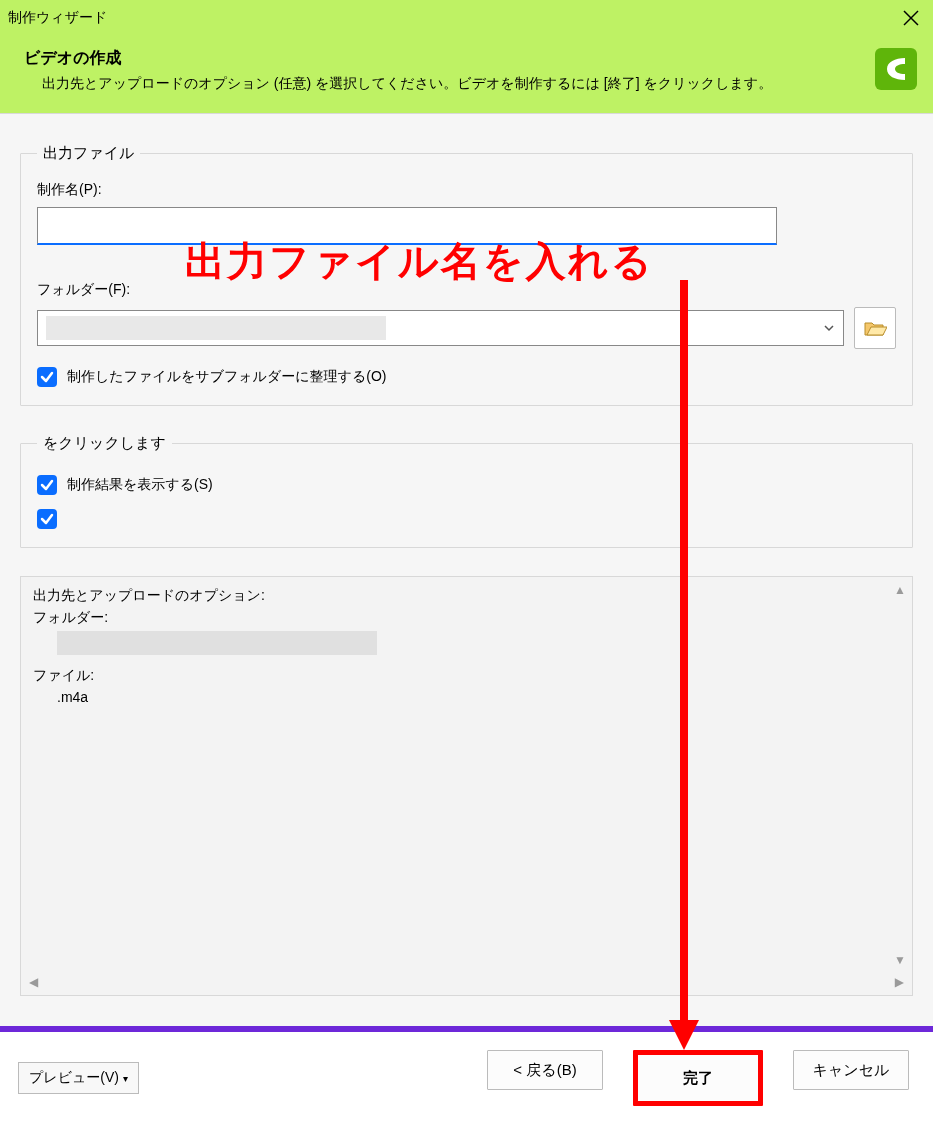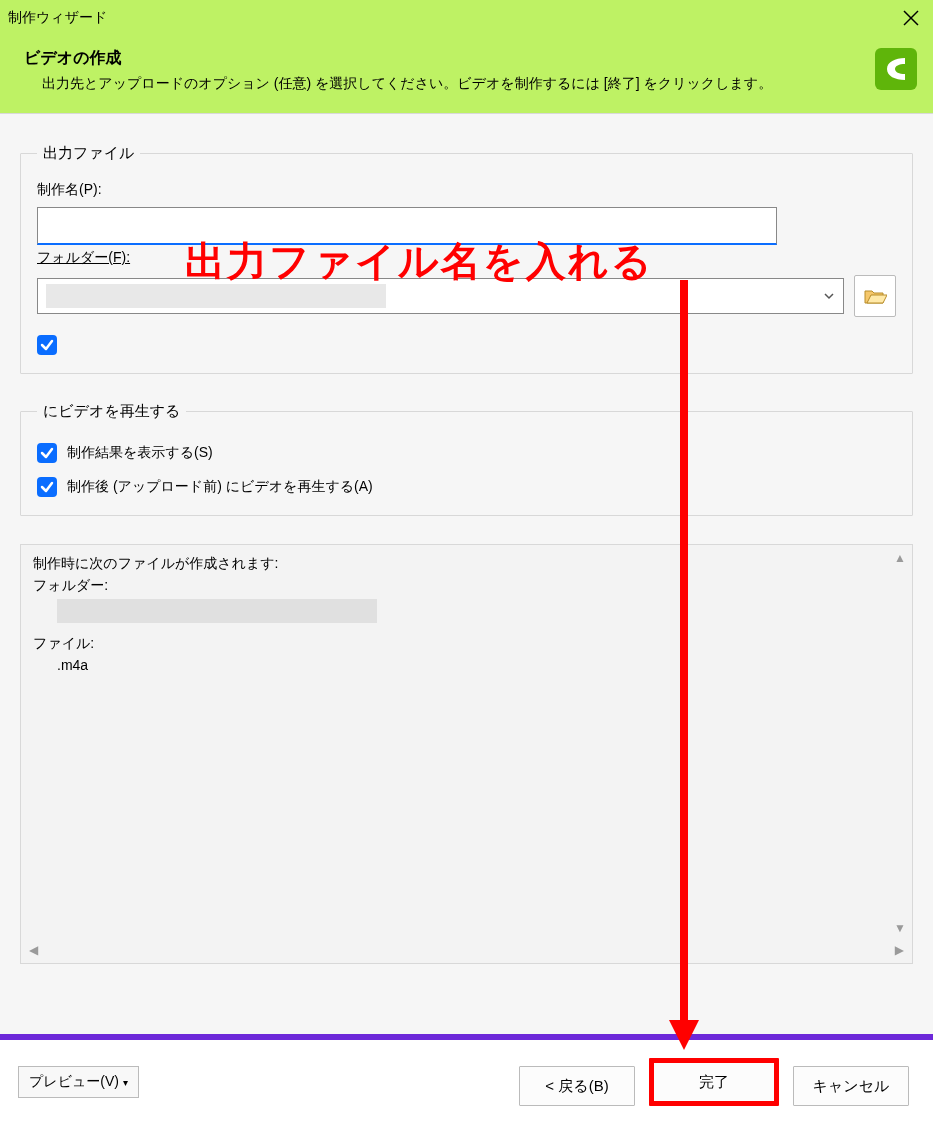--- a/index.html
+++ b/index.html
@@ -26,21 +26,21 @@
 
     fieldset.section { border:1px solid #d8d8d8; border-radius:1px; padding: 18px 16px 18px 16px; margin-bottom: 28px; background:#f6f6f6; }
     fieldset.section > legend { font-size: 15px; color:#000; padding: 0 6px; background:#f6f6f6; }
 
     .label { font-size: 14px; color:#000; margin-bottom: 8px; }
     .row { display:flex; align-items:center; gap:10px; }
 
     .text-input { width: 740px; height: 38px; border:1px solid #888; background:#fff; outline:none; padding:4px 8px; font-size:14px; }
     .text-input.highlight { border-bottom:2px solid #0a6dff; }
 
-    .folder-row { margin-top: 4px; text-decoration: underline; }
+    .folder-row { margin-top: 36px; }
     .select { flex: 1 1 auto; height: 36px; border:1px solid #888; background:#fff; display:flex; align-items:center; justify-content:space-between; padding:0 8px; cursor:pointer; position:relative; }
     .select .sel-value { flex:1 1 auto; height:100%; display:flex; align-items:center; }
     .select .sel-value .gray-block { background:#e8e8e8; height:24px; width:340px; }
     .select .caret { width:12px; height:12px; }
 
     .browse-btn { width:42px; height:42px; border:1px solid #bbb; border-radius:2px; background:#fff; display:flex; align-items:center; justify-content:center; cursor:pointer; }
     .browse-btn svg { width:24px; height:22px; }
 
     .checkbox-row { display:flex; align-items:center; gap:10px; margin-top:18px; }
     .checkbox { width:20px; height:20px; border-radius:4px; background:#0a6dff; display:flex; align-items:center; justify-content:center; cursor:pointer; }
@@ -60,23 +60,23 @@
     .hscroll { position:absolute; left:0; right:0; bottom:0; height:22px; display:flex; justify-content:space-between; padding:2px 8px; color:#9a9a9a; font-size:12px; }
 
     
     .annotation-text { position:absolute; left:185px; top:234px; color:#ff0000; font-size:40px; font-weight:bold; white-space:nowrap; pointer-events:none; letter-spacing:2px; }
     .annotation-arrow { position:absolute; left:669px; top:280px; pointer-events:none; }
 
     
     .bottom-bar { background:#fff; padding:18px 24px 24px 18px; display:flex; align-items:center; justify-content:space-between; border-top:6px solid #6d28d9; }
     .preview-btn { border:1px solid #bbb; background:#f8f8f8; font-size:14px; padding:6px 10px; display:flex; align-items:center; gap:4px; cursor:pointer; }
     .preview-btn .dd { font-size:10px; }
-    .btns-right { display:flex; gap:14px; align-items:flex-end; }
+    .btns-right { display:flex; gap:30px; align-items:flex-start; }
     .btn { min-width:116px; height:40px; display:flex; align-items:center; justify-content:center; border:1px solid #bbb; background:#fcfcfc; font-size:15px; cursor:pointer; border-radius:1px; }
-    .btn.finish { border:5px solid #ff0000; font-weight:normal; min-width:130px; height:48px; }
+    .btn.finish { border:5px solid #ff0000; font-weight:bold; min-width:130px; height:56px; }
   </style>
 </head>
 <body>
 
 <div class="window">
 
   <div class="titlebar">
     <div class="title">制作ウィザード</div>
     <div class="close-x">
       <svg viewBox="0 0 16 16">
@@ -127,47 +127,47 @@
           </div>
         </div>
       </div>
 
       <div class="checkbox-row">
         <div class="checkbox">
           <svg viewBox="0 0 14 14">
               <path d="M2 7 L6 11 L12 3" stroke="#fff" stroke-width="2.5" fill="none" stroke-linecap="round" stroke-linejoin="round"></path>
             </svg>
         </div>
+        <div class="checkbox-label">制作したファイルをサブフォルダーに整理する(O)</div>
       </div>
     </fieldset>
 
     <fieldset class="section">
-      <legend>にビデオを再生する</legend>
+      <legend>をクリックします</legend>
 
       <div class="checkbox-row" style="margin-top:4px;">
         <div class="checkbox">
           <svg viewBox="0 0 14 14">
               <path d="M2 7 L6 11 L12 3" stroke="#fff" stroke-width="2.5" fill="none" stroke-linecap="round" stroke-linejoin="round"></path>
             </svg>
         </div>
         <div class="checkbox-label">制作結果を表示する(S)</div>
       </div>
 
       <div class="checkbox-row">
         <div class="checkbox">
           <svg viewBox="0 0 14 14">
               <path d="M2 7 L6 11 L12 3" stroke="#fff" stroke-width="2.5" fill="none" stroke-linecap="round" stroke-linejoin="round"></path>
             </svg>
         </div>
-        <div class="checkbox-label">制作後 (アップロード前) にビデオを再生する(A)</div>
       </div>
     </fieldset>
 
     <div class="output-panel">
-      <div class="line">制作時に次のファイルが作成されます:</div>
+      <div class="line">出力先とアップロードのオプション:</div>
       <div class="line">フォルダー:</div>
       <div class="line"><span class="folder-mask"></span></div>
       <div class="line" style="margin-top:12px;">ファイル:</div>
       <div class="line indent">.m4a</div>
 
       <div class="scroll-arrow up">▲</div>
       <div class="scroll-arrow down">▼</div>
       <div class="hscroll">
         <span>◀</span>
         <span>▶</span>

